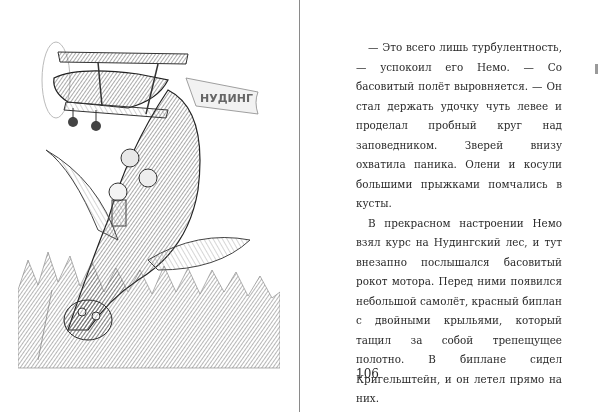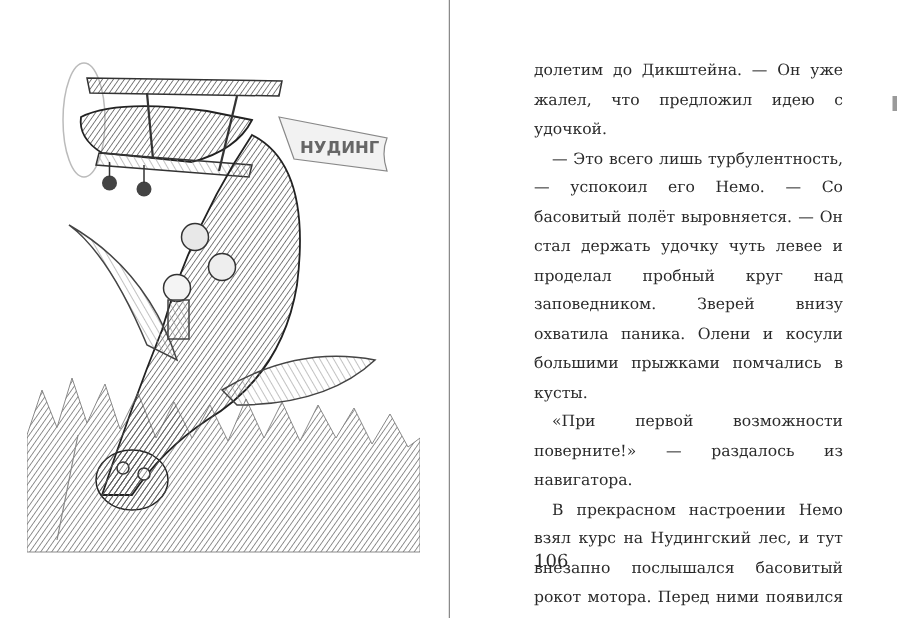--- a/index.html
+++ b/index.html
@@ -74,20 +74,18 @@
       <line x1="34" y1="260" x2="20" y2="330" stroke="#888" stroke-width="0.8"></line>
     </svg>
   </div>
 
   <div class="gutter"></div>
 
   <div class="page-right"></div>
 </div>
 
 <div class="text-block">
-  <p>долетим до Дикштейна. — Он уже жалел, что предложил идею с удочкой.</p>
   <p class="indent">— Это всего лишь турбулентность, — успокоил его Немо. — Со басовитый полёт выровняется. — Он стал держать удочку чуть левее и проделал пробный круг над заповедником. Зверей внизу охватила паника. Олени и косули большими прыжками помчались в кусты.</p>
-  <p class="indent">«При первой возможности поверните!» — раздалось из навигатора.</p>
   <p class="indent">В прекрасном настроении Немо взял курс на Нудингский лес, и тут внезапно послышался басовитый рокот мотора. Перед ними появился небольшой самолёт, красный биплан с двойными крыльями, который тащил за собой трепещущее полотно. В биплане сидел Кригельштейн, и он летел прямо на них.</p>
 </div>
 
 <div class="page-number">106</div>
 <div class="edge-mark"></div>
 
 </body></html>

